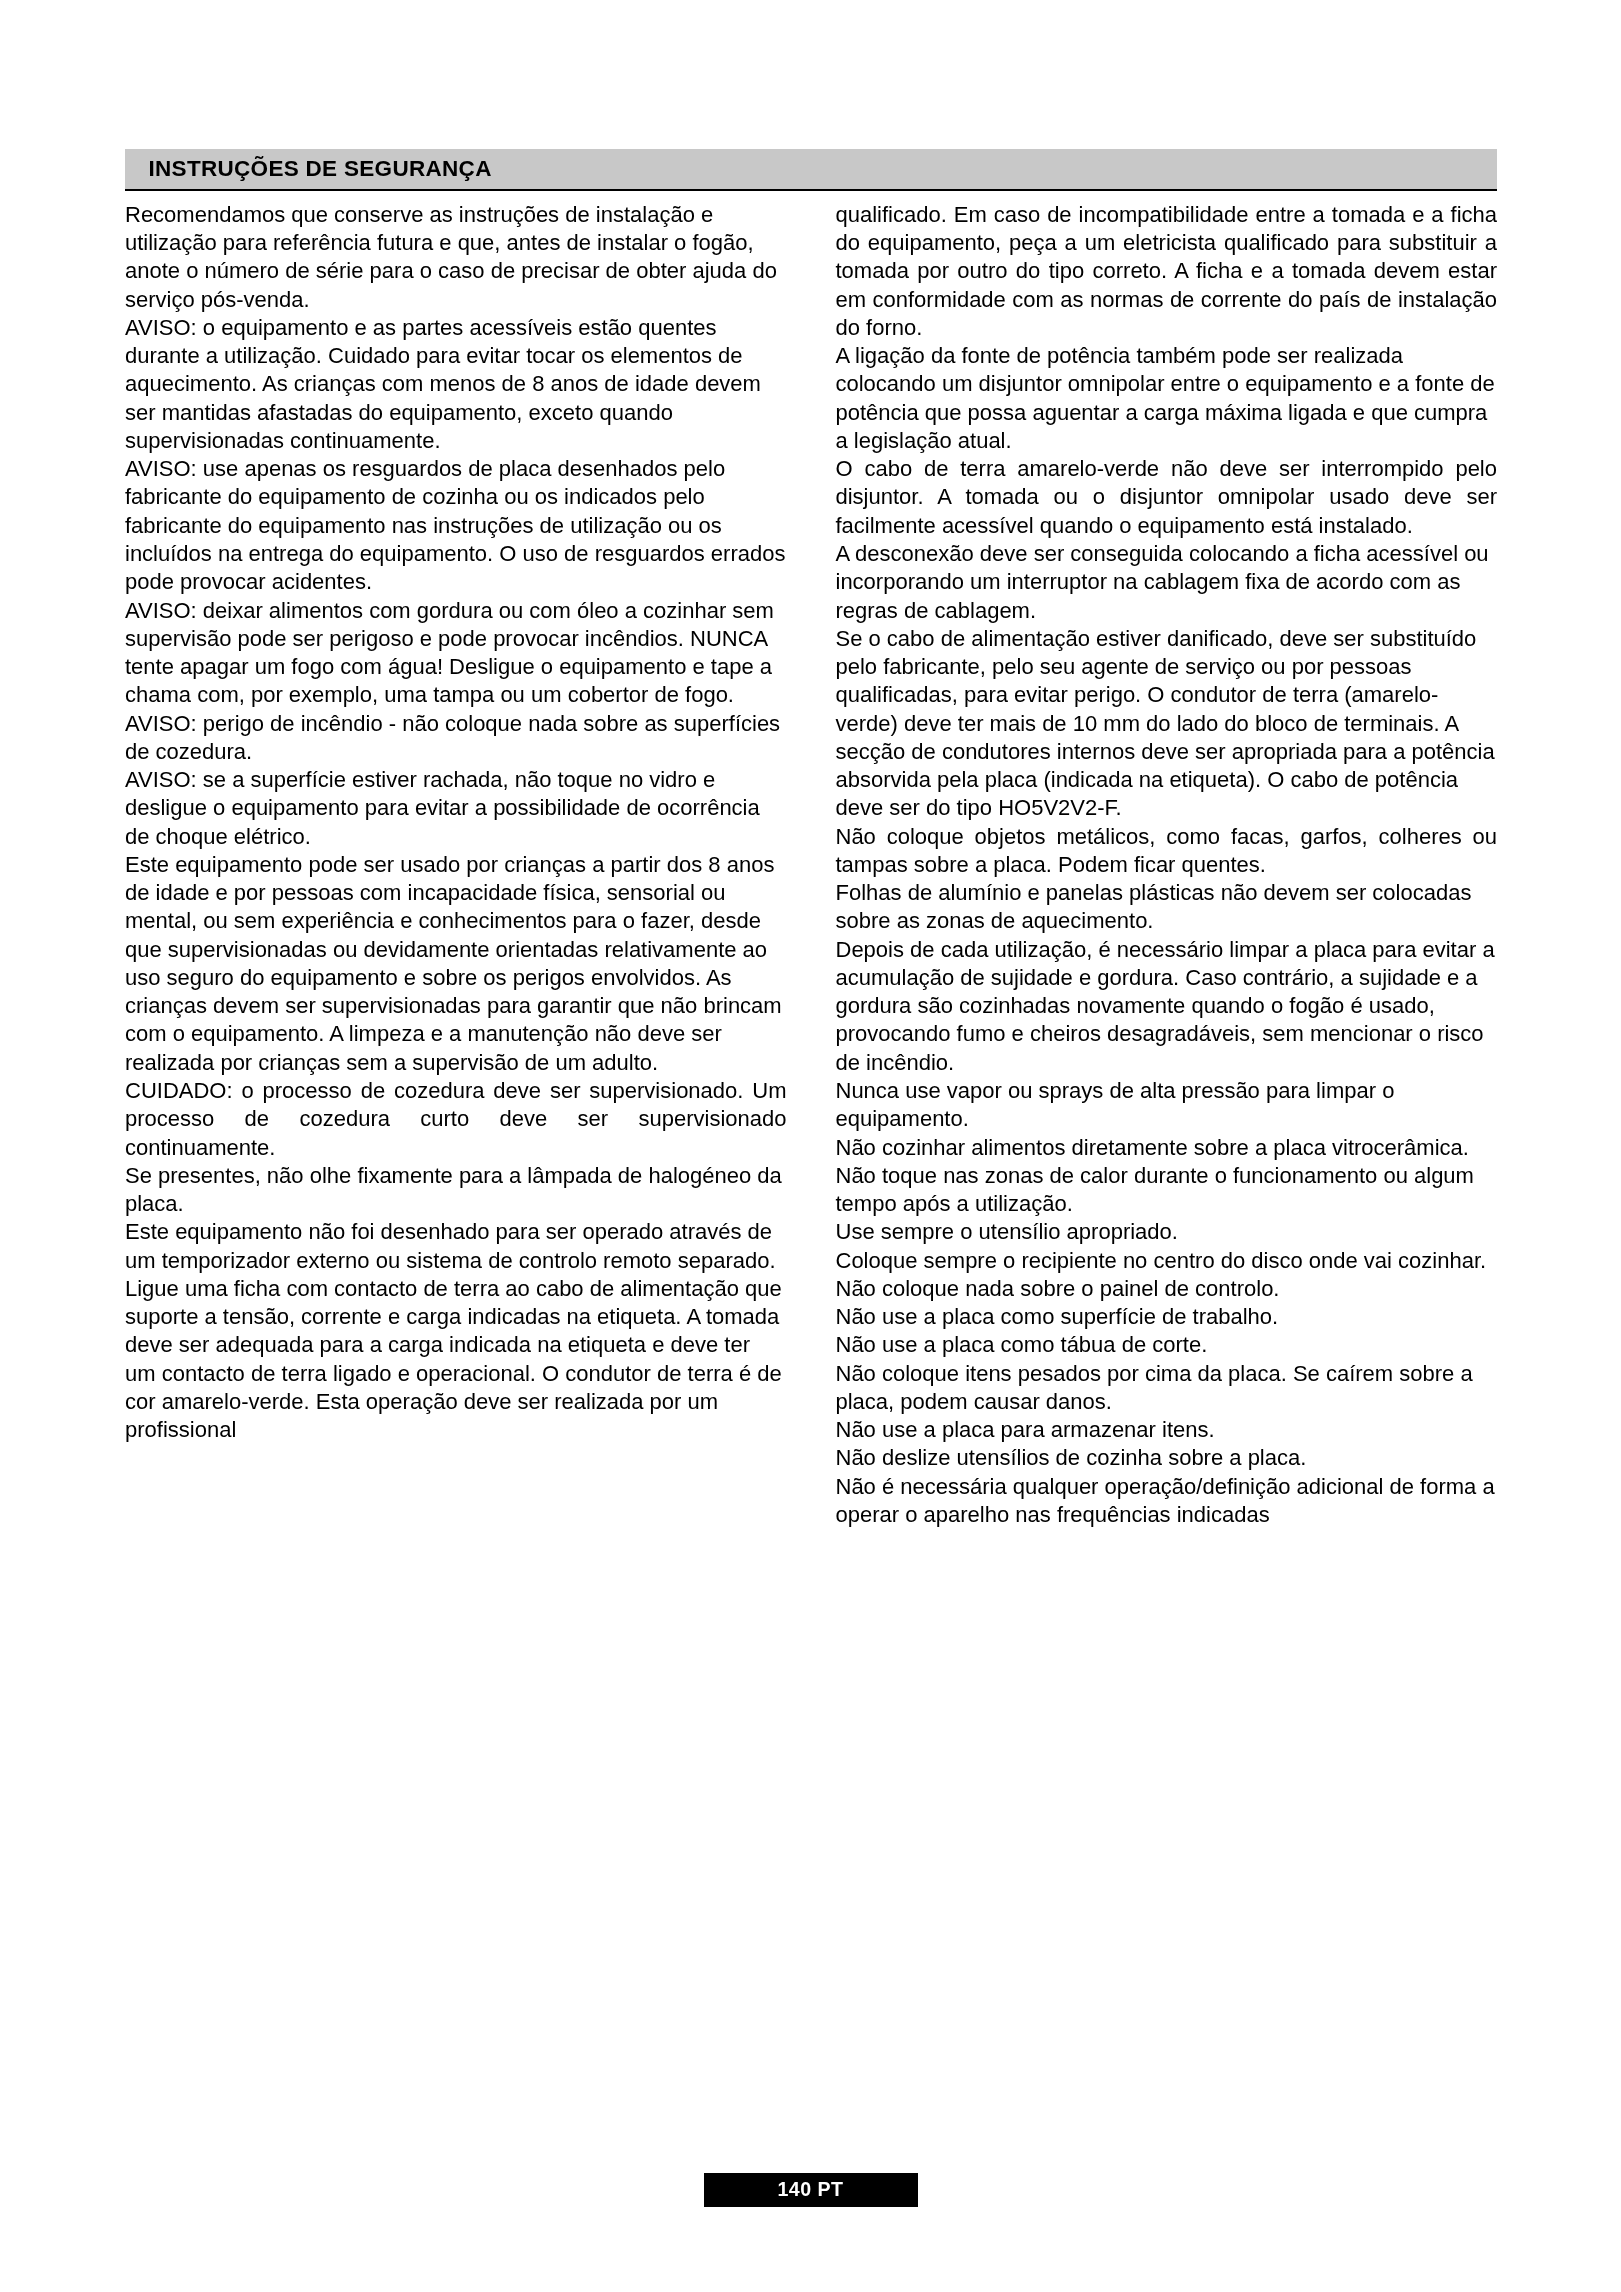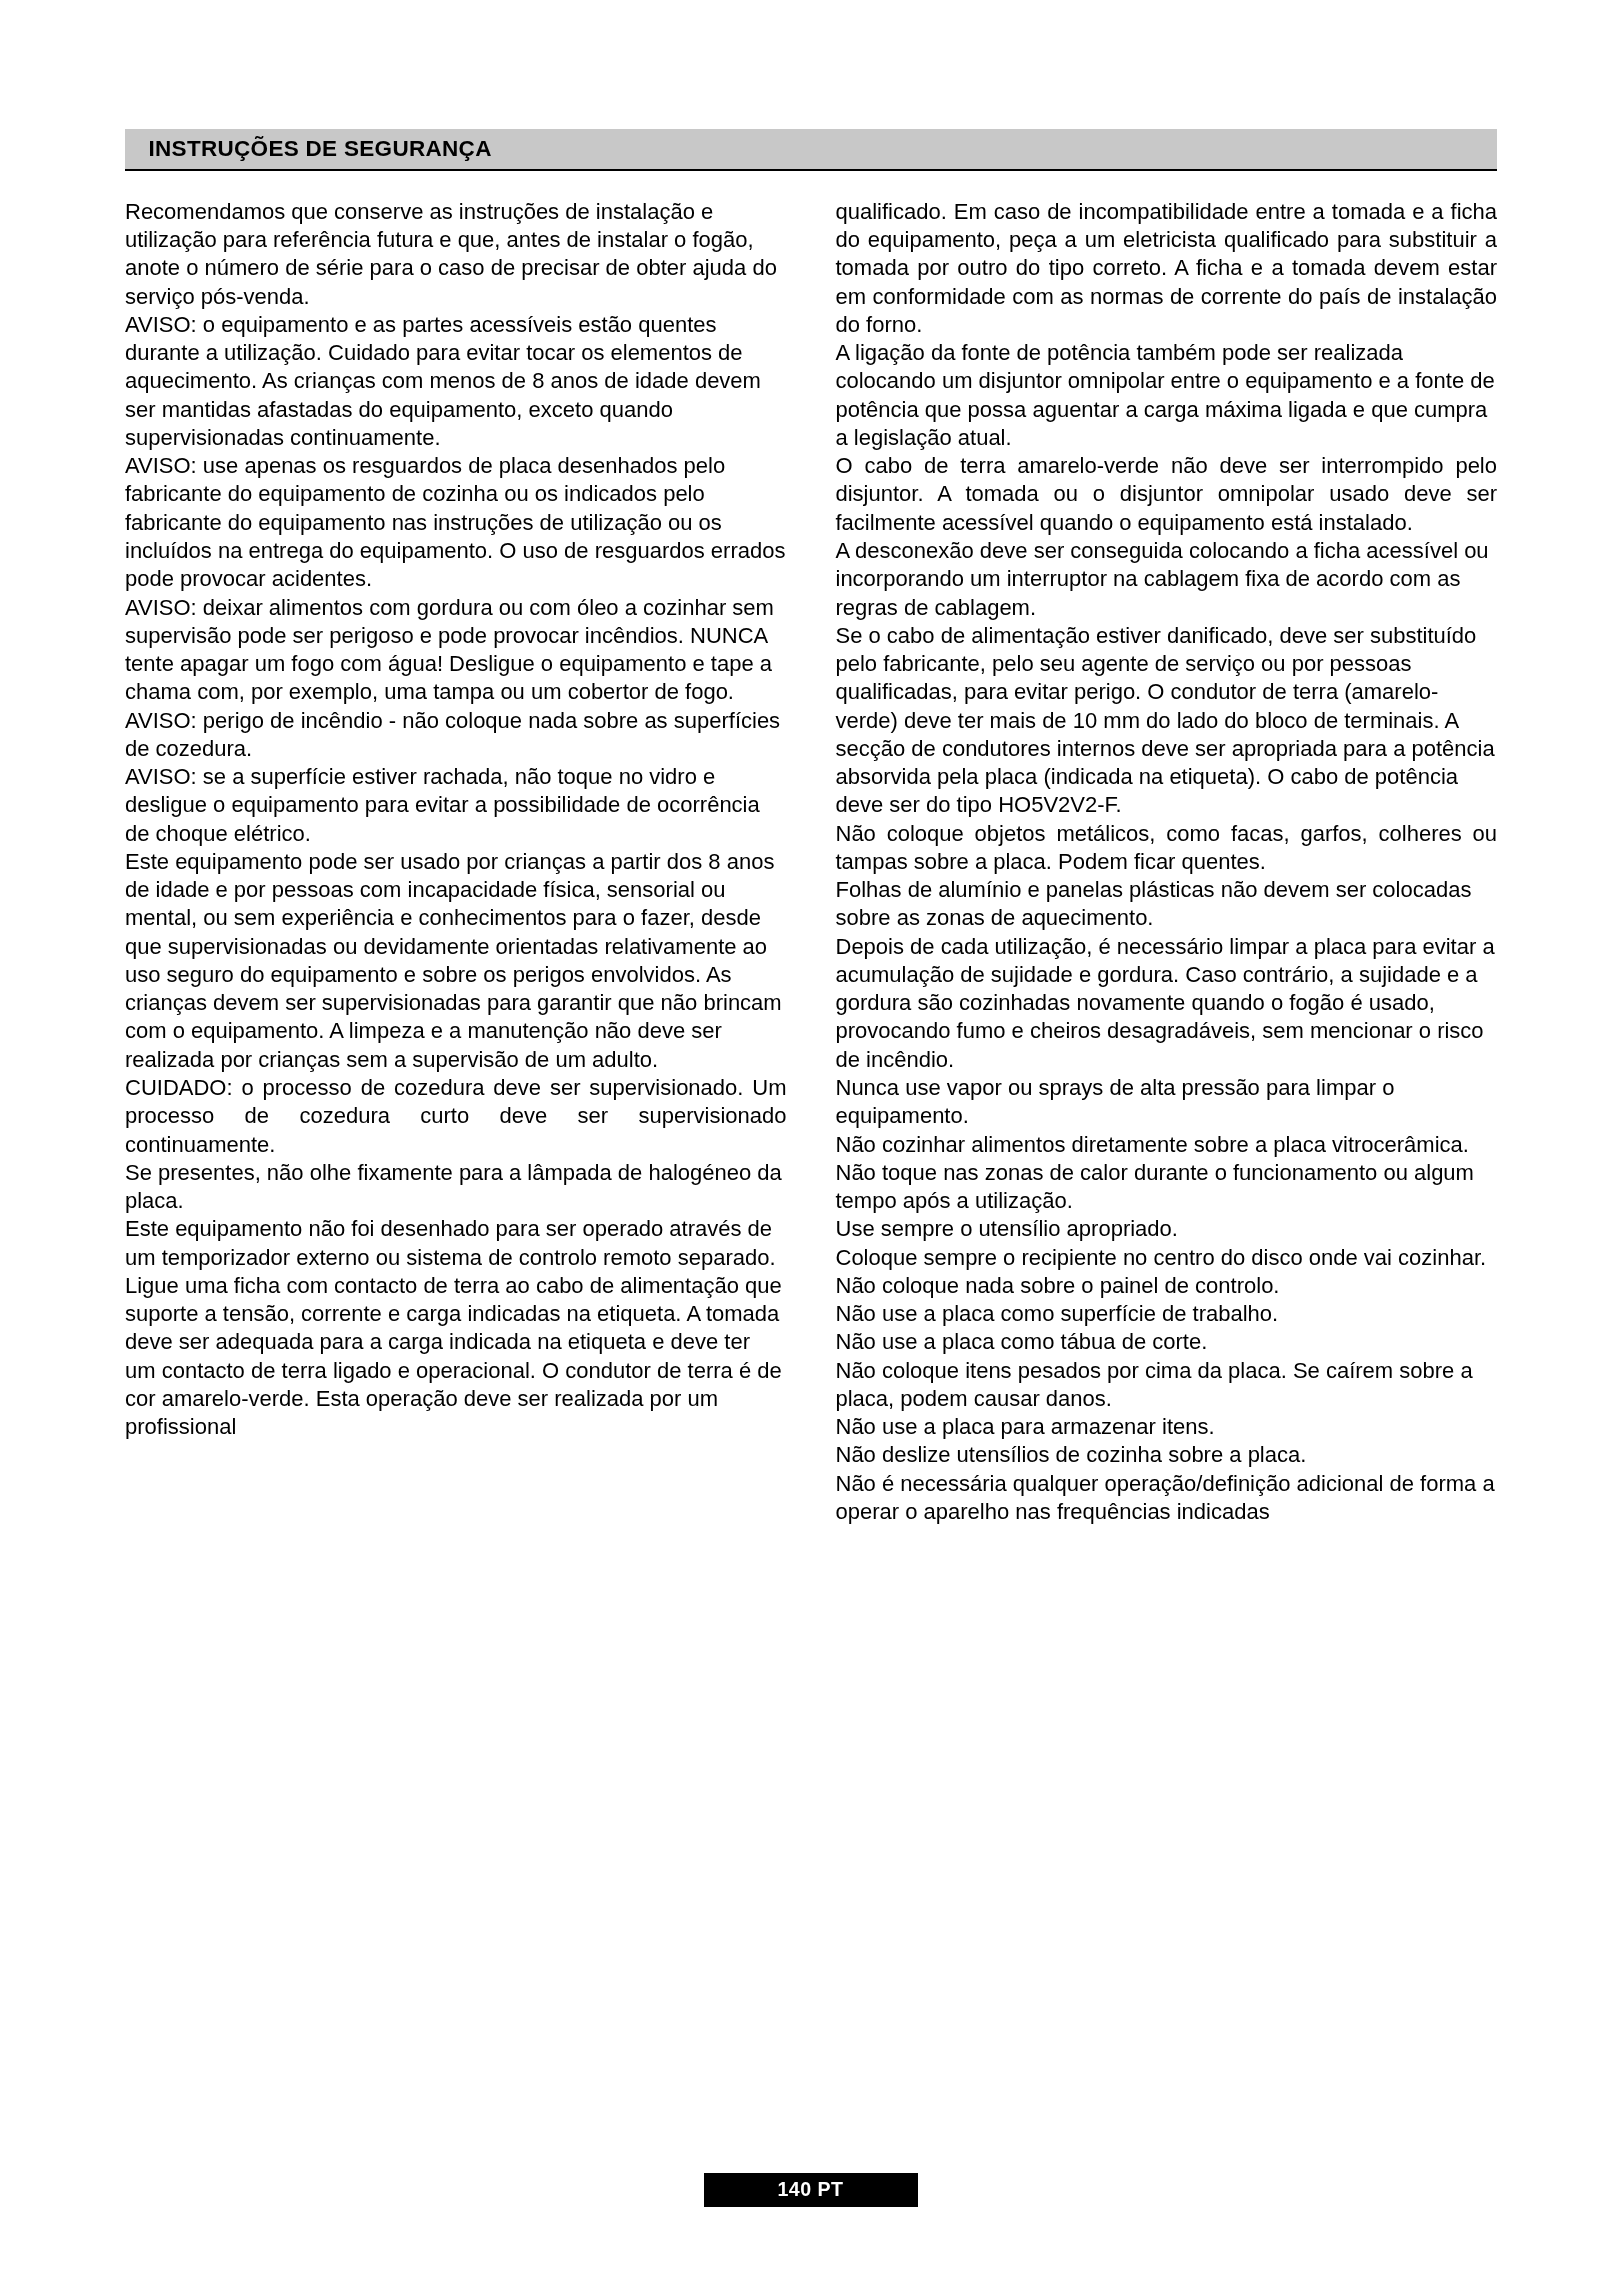--- a/index.html
+++ b/index.html
@@ -27,26 +27,27 @@
   .section-header {
     background: #c8c8c8;
     color: #000000;
     font-size: 22.5px;
     font-weight: bold;
     letter-spacing: 0.3px;
     padding: 6.9px 0 6.9px 23.5px;
     box-sizing: border-box;
     width: 1372px;
     border-bottom: 2.9px solid #000000;
+    margin-top: 20px;
   }
   .columns {
     display: flex;
     flex-direction: row;
     gap: 49px;
-    margin-top: 27px;
+    margin-top: 10px;
   }
   .col {
     width: 665px;
   }
   .col p {
     margin: 0;
     font-size: 22px;
     line-height: 1.285;
     color: #000000;
     text-align: left;

